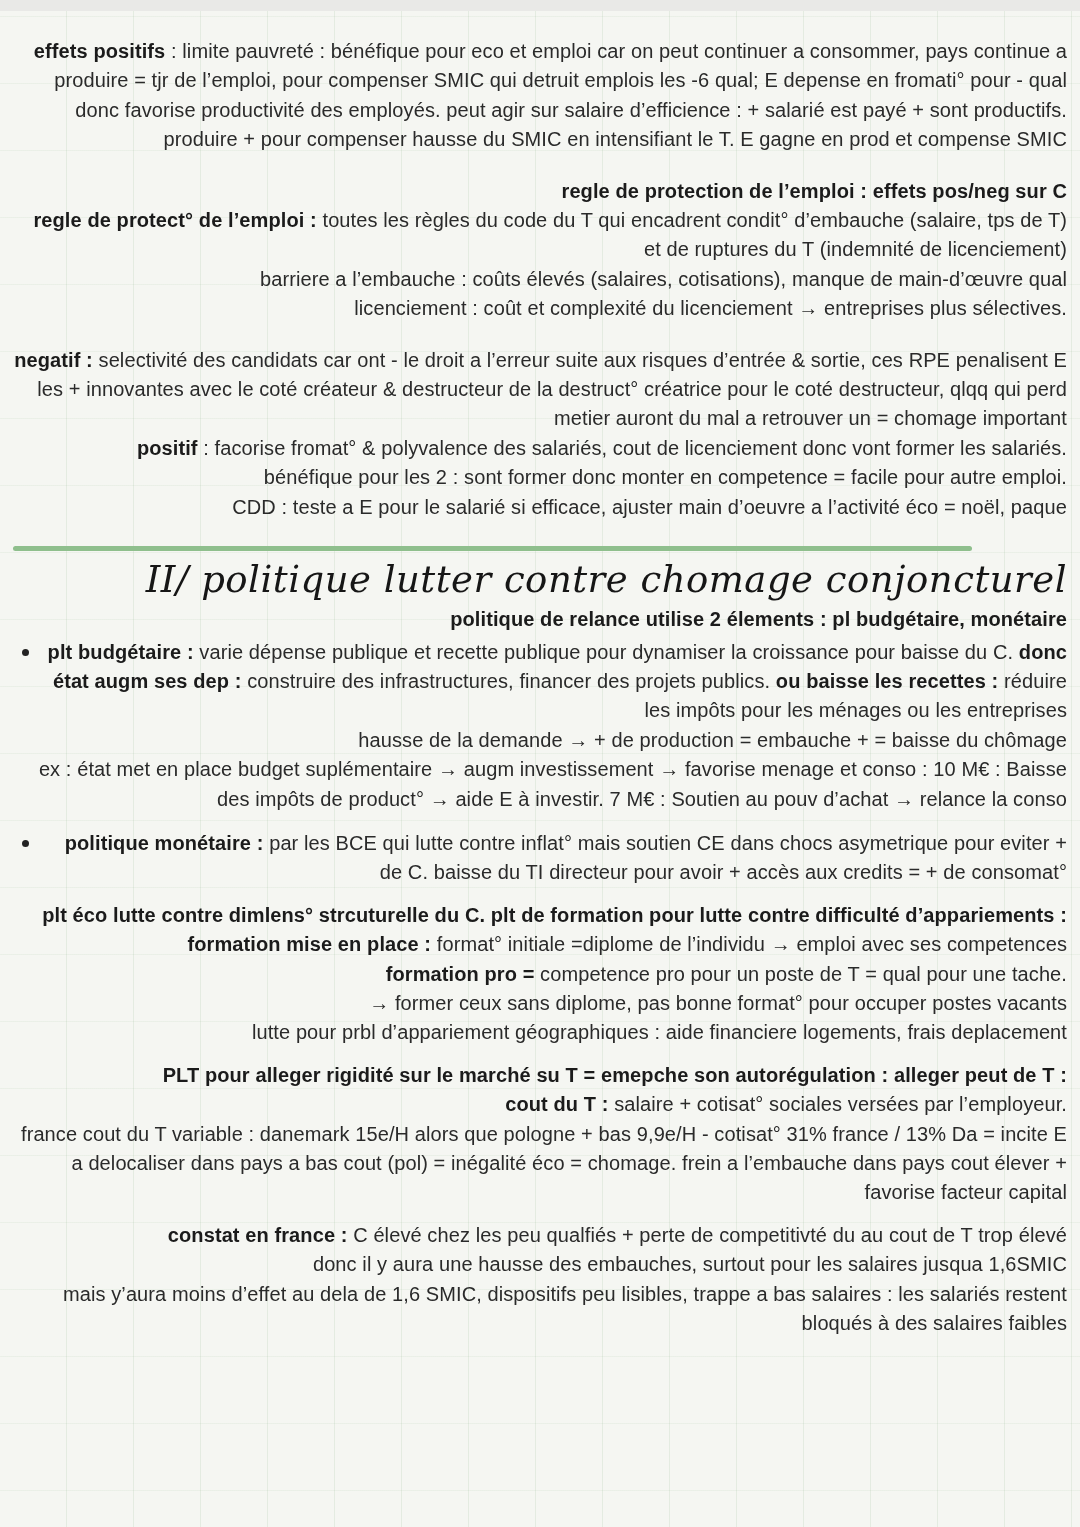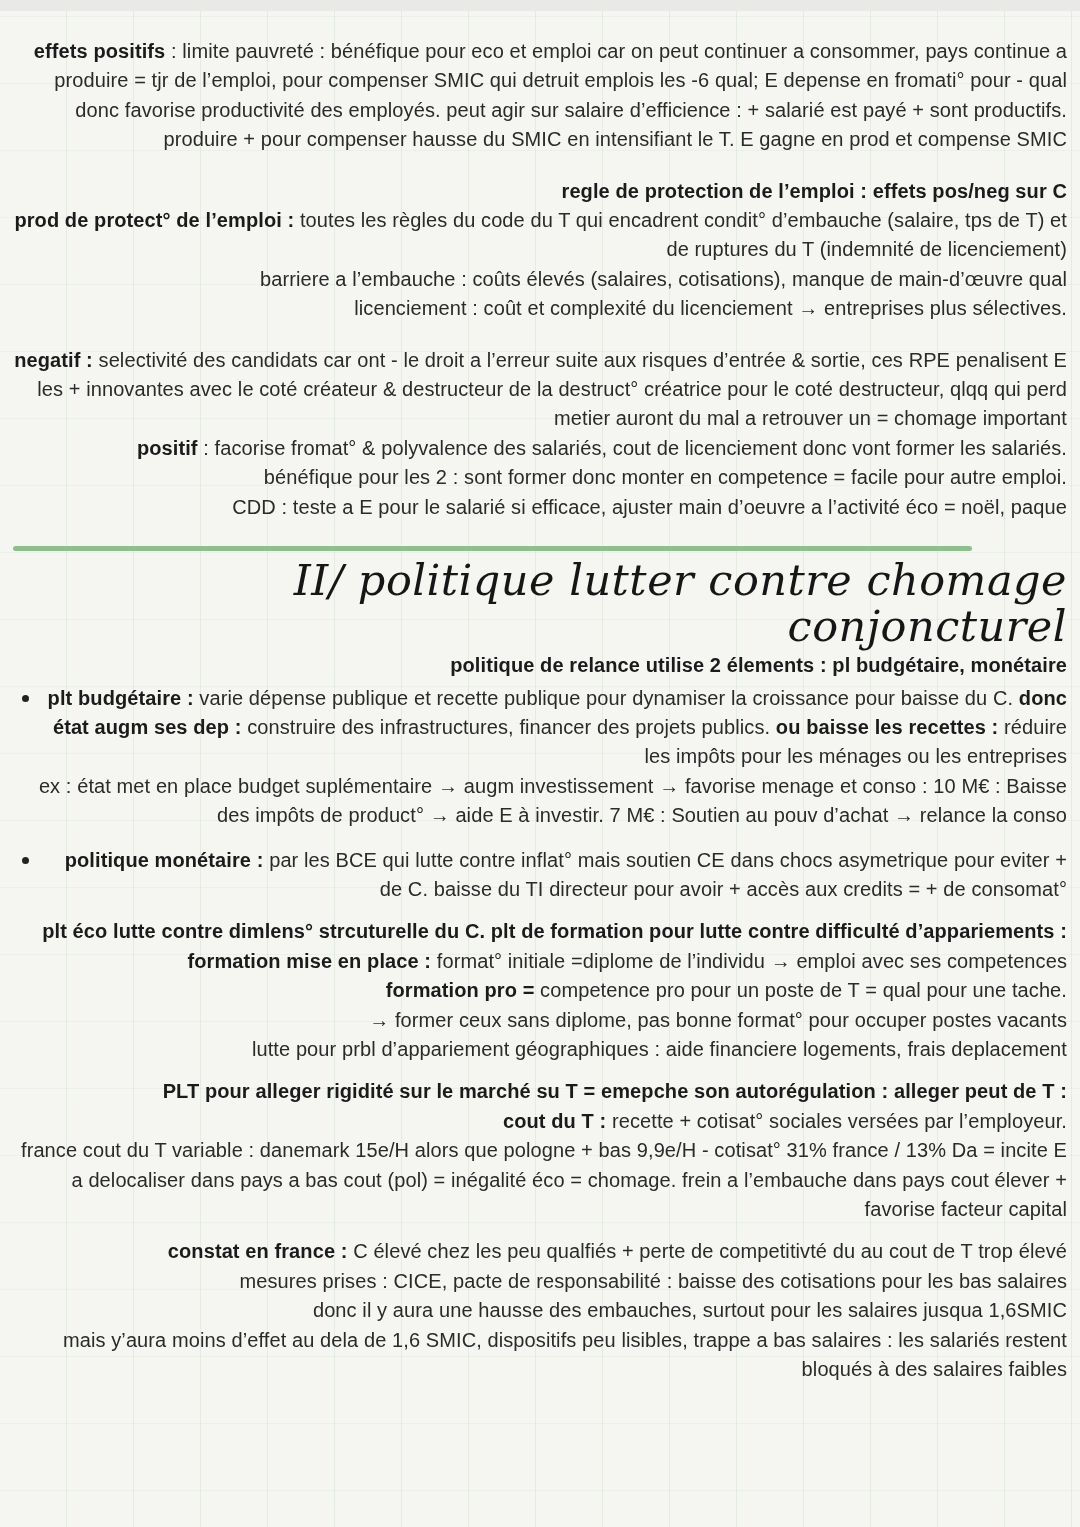--- a/index.html
+++ b/index.html
@@ -35,21 +35,21 @@
   .divider {
     height: 5px;
     width: 959px;
     border-radius: 3px;
     margin-top: 24px;
   }
   .section-heading {
     font-family: "DejaVu Serif", serif;
     font-style: italic;
     font-weight: normal;
-    font-size: 43px;
+    font-size: 37px;
     line-height: 46px;
     letter-spacing: 0.5px;
     color: #161616;
     margin: 6px 0 2px 18px;
   }
   .bullet-item {
     display: flex;
     align-items: flex-start;
     margin-top: 3px;
   }
@@ -69,21 +69,21 @@
 <body>
 
 <div class="page">
 
   <div class="block first">
     <p class="line"><b>effets positifs</b><span> : limite pauvreté : bénéfique pour eco et emploi car on peut continuer a consommer, pays continue a produire = tjr de l’emploi, pour compenser SMIC qui detruit emplois les -6 qual; E depense en fromati° pour - qual donc favorise productivité des employés. peut agir sur salaire d’efficience : + salarié est payé + sont productifs. produire + pour compenser hausse du SMIC en intensifiant le T. E gagne en prod et compense SMIC</span></p>
   </div>
 
   <div class="block">
     <p class="line"><b>regle de protection de l’emploi : effets pos/neg sur C</b></p>
-    <p class="line"><b>prod de protect° de l’emploi : </b><span>toutes les règles du code du T qui encadrent condit° d’embauche (salaire, tps de T) et de ruptures du T (indemnité de licenciement)</span></p>
+    <p class="line"><b>regle de protect° de l’emploi : </b><span>toutes les règles du code du T qui encadrent condit° d’embauche (salaire, tps de T) et de ruptures du T (indemnité de licenciement)</span></p>
     <p class="line"><span>barriere a l’embauche : coûts élevés (salaires, cotisations), manque de main-d’œuvre qual</span></p>
     <p class="line"><span>licenciement : coût et complexité du licenciement → entreprises plus sélectives.</span></p>
   </div>
 
   <div class="block">
     <p class="line"><b>negatif :</b><span> selectivité des candidats car ont - le droit a l’erreur suite aux risques d’entrée &amp; sortie, ces RPE penalisent E les + innovantes avec le coté créateur &amp; destructeur de la destruct° créatrice pour le coté destructeur, qlqq qui perd metier auront du mal a retrouver un = chomage important</span></p>
     <p class="line"><b>positif</b><span> : facorise fromat° &amp; polyvalence des salariés, cout de licenciement donc vont former les salariés.</span></p>
     <p class="line"><span>bénéfique pour les 2 : sont former donc monter en competence = facile pour autre emploi.</span></p>
     <p class="line"><span> CDD : teste a E pour le salarié si efficace, ajuster main d’oeuvre a l’activité éco = noël, paque</span></p>
   </div>
@@ -93,42 +93,42 @@
   <h2 class="section-heading">II/ politique lutter contre chomage conjoncturel</h2>
 
   <div>
     <p class="line"><b>politique de relance utilise 2 élements : pl budgétaire, monétaire</b></p>
 
     <div class="bullet-item">
       <span class="bullet-dot"></span>
       <p class="line bullet-text"><b>plt budgétaire : </b><span>varie dépense publique et recette publique pour dynamiser la croissance pour baisse du C. </span><b>donc état augm ses dep : </b><span>construire des infrastructures, financer des projets publics. </span><b>ou baisse les recettes : </b><span>réduire les impôts pour les ménages ou les entreprises</span></p>
     </div>
 
+    <p class="line outdent"><span>hausse de la demande → + de production = embauche + = baisse du chômage</span></p>
     <p class="line outdent"><span>ex : état met en place budget suplémentaire →  augm investissement →  favorise menage et conso : 10 M€ : Baisse des impôts de product° → aide E à investir. 7 M€ : Soutien au pouv d’achat → relance la conso</span></p>
 
     <div class="bullet-item" style="margin-top:15px">
       <span class="bullet-dot"></span>
       <p class="line bullet-text"><b>politique monétaire : </b><span>par les BCE qui lutte contre inflat° mais soutien CE dans chocs asymetrique pour eviter + de C. baisse du TI directeur pour avoir + accès aux credits = + de consomat°</span></p>
     </div>
   </div>
 
   <div class="block small-gap">
     <p class="line"><b>plt éco lutte contre dimlens° strcuturelle du C. plt de formation pour lutte contre difficulté d’appariements :</b></p>
     <p class="line"><b>formation mise en place : </b><span>format° initiale =diplome de l’individu →  emploi avec ses competences</span></p>
     <p class="line"><b>formation pro = </b><span>competence pro pour un poste de T = qual pour une tache.</span></p>
     <p class="line arrow-indent"><span>→  former ceux sans diplome, pas bonne format° pour occuper postes vacants</span></p>
     <p class="line"><span>lutte pour prbl d’appariement géographiques : aide financiere logements, frais deplacement</span></p>
   </div>
 
   <div class="block small-gap">
     <p class="line"><b>PLT pour alleger rigidité sur le marché su T = emepche son autorégulation : alleger peut de T :</b></p>
-    <p class="line"><b>cout du T : </b><span>recette + cotisat° sociales versées par l’employeur.</span></p>
+    <p class="line"><b>cout du T : </b><span>salaire + cotisat° sociales versées par l’employeur.</span></p>
     <p class="line"><span>france cout du T variable : danemark 15e/H alors que pologne + bas 9,9e/H - cotisat° 31% france / 13% Da = incite E a delocaliser dans pays a bas cout (pol) = inégalité éco = chomage. frein a l’embauche dans pays cout élever + favorise facteur capital</span></p>
   </div>
 
   <div class="block small-gap">
     <p class="line"><b>constat en france : </b><span>C élevé chez les peu qualfiés + perte de competitivté du au cout de T trop élevé</span></p>
-    <p class="line"><span>mesures prises : CICE, pacte de responsabilité : baisse des cotisations pour les bas salaires</span></p>
     <p class="line"><span>donc il y aura une hausse des embauches, surtout pour les salaires jusqua 1,6SMIC</span></p>
     <p class="line"><span>mais y’aura moins d’effet au dela de 1,6 SMIC, dispositifs peu lisibles, trappe a bas salaires : les salariés restent bloqués à des salaires faibles</span></p>
   </div>
 
 </div>
 
 </body></html>

